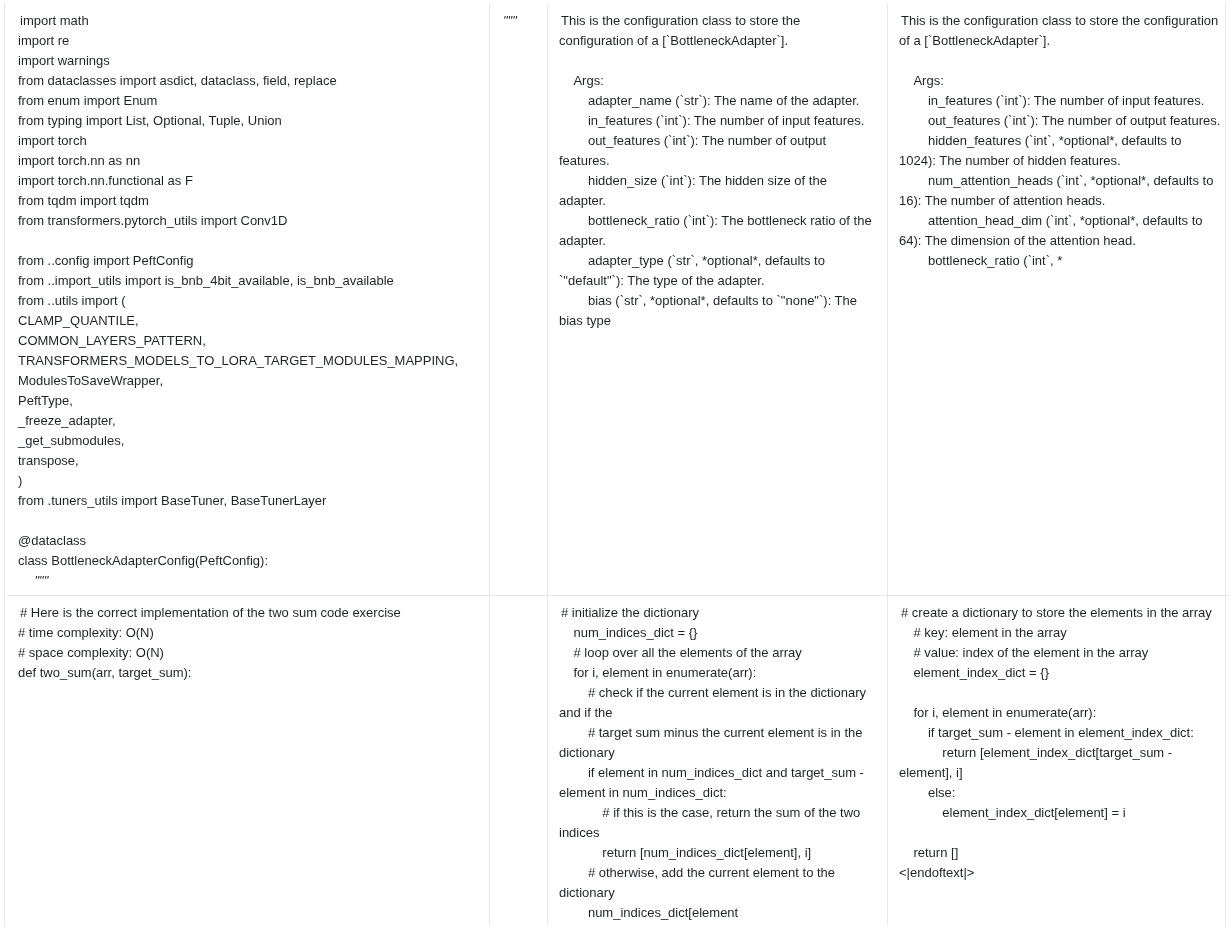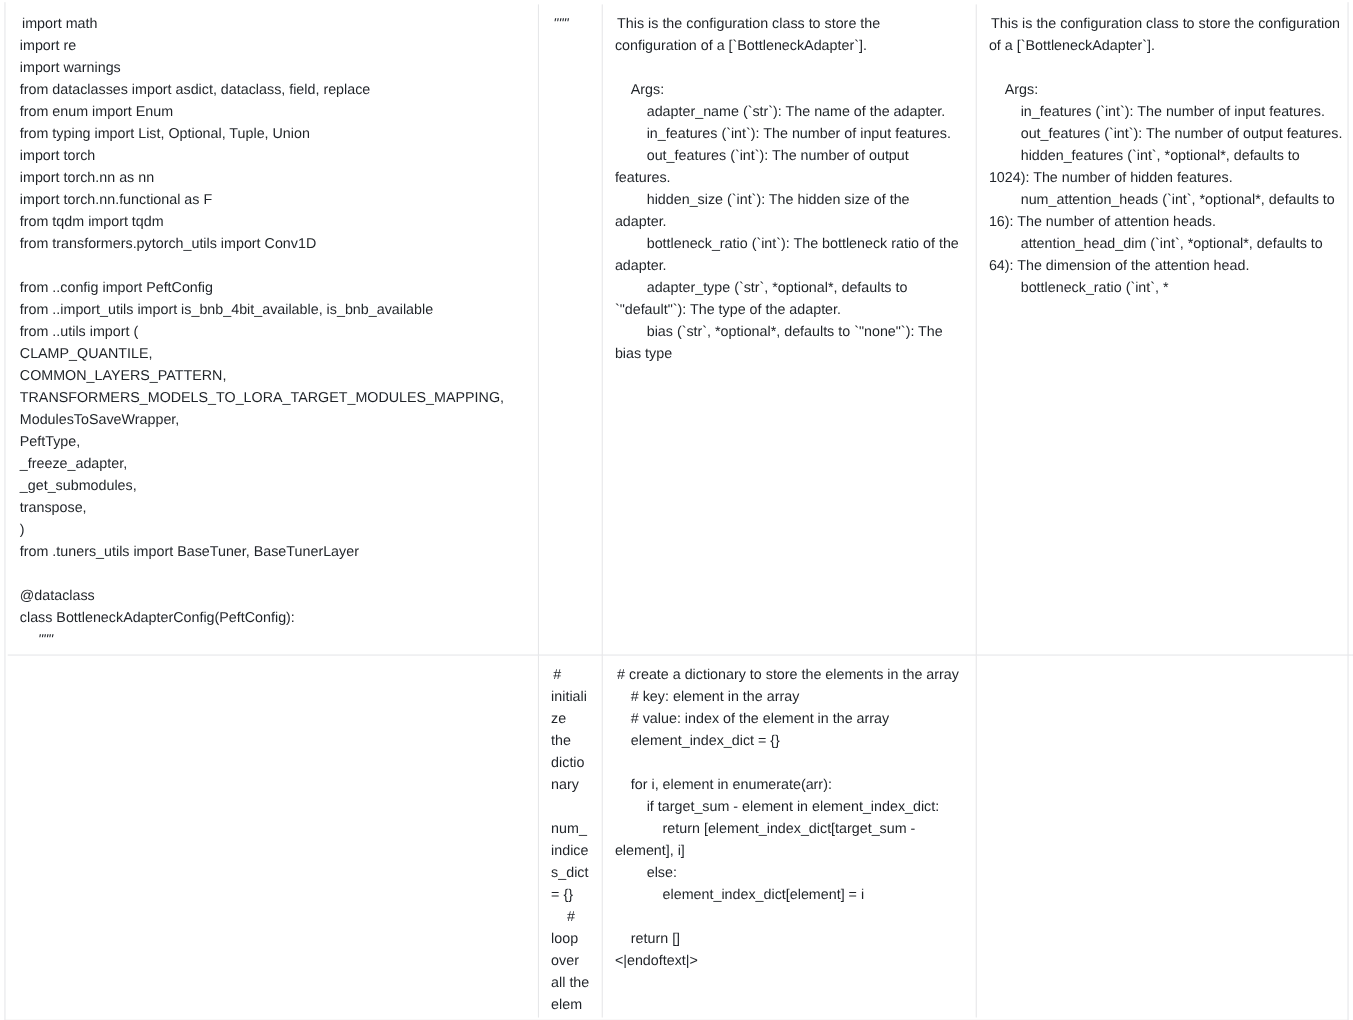--- a/index.html
+++ b/index.html
@@ -92,20 +92,24 @@
     <div class="cell"><span>This is the configuration class to store the configuration of a [`BottleneckAdapter`].
 
     Args:
         in_features (`int`): The number of input features.
         out_features (`int`): The number of output features.
         hidden_features (`int`, *optional*, defaults to 1024): The number of hidden features.
         num_attention_heads (`int`, *optional*, defaults to 16): The number of attention heads.
         attention_head_dim (`int`, *optional*, defaults to 64): The dimension of the attention head.
         bottleneck_ratio (`int`, *</span></div>
 
+    <div class="cell row2"><span># Here is the correct implementation of the two sum code exercise
+# time complexity: O(N)
+# space complexity: O(N)
+def two_sum(arr, target_sum):</span></div>
 
     <div class="cell row2"><span></span></div>
 
     <div class="cell row2"><span># initialize the dictionary
     num_indices_dict = {}
     # loop over all the elements of the array
     for i, element in enumerate(arr):
         # check if the current element is in the dictionary and if the
         # target sum minus the current element is in the dictionary
         if element in num_indices_dict and target_sum - element in num_indices_dict:

